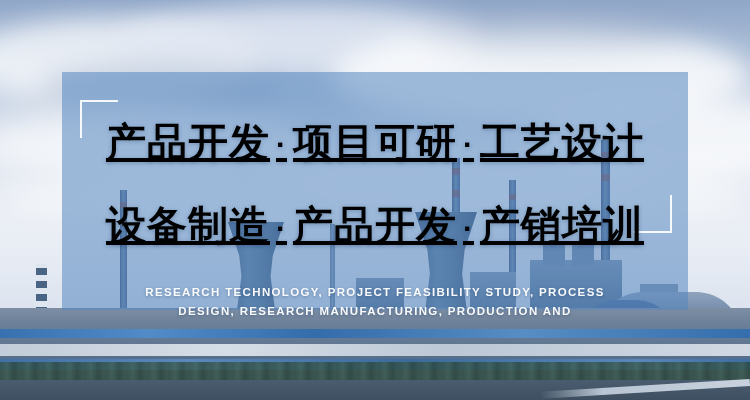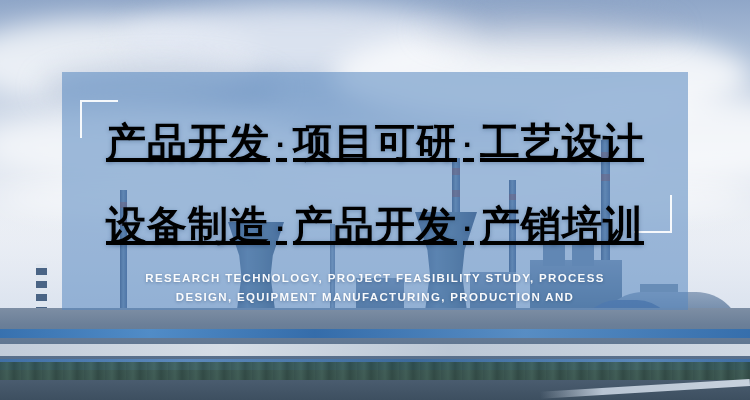--- a/index.html
+++ b/index.html
@@ -111,21 +111,21 @@
     font-weight:700;
     font-size:40px;
     line-height:80px;
     letter-spacing:1px;
     text-shadow:0 1px 4px rgba(30,60,100,.35);
     white-space:nowrap;
     text-decoration:underline;
   }
   .headline .sep{padding:0 6px;font-size:30px;vertical-align:middle;}
   .subtitle{
-    margin-top:0;
+    margin-top:14px;
     width:470px;
     text-align:center;
     color:rgba(255,255,255,.96);
     font-size:11.5px;
     font-weight:700;
     letter-spacing:1.35px;
     line-height:19px;
     text-shadow:0 1px 3px rgba(30,60,100,.4);
   }
 </style>
@@ -209,17 +209,17 @@
     <div class="headline">
       <span>产品开发</span><span class="sep">·</span><span>项目可研</span><span class="sep">·</span><span>工艺设计</span>
     </div>
 
     <div class="headline" style="margin-top:0;">
       <span>设备制造</span><span class="sep">·</span><span>产品开发</span><span class="sep">·</span><span>产销培训</span>
     </div>
 
     <div class="subtitle">
       <div>RESEARCH TECHNOLOGY, PROJECT FEASIBILITY STUDY, PROCESS</div>
-      <div>DESIGN, EQUIPMENT MANUFACTURING, PRODUCTION AND</div>
+      <div>DESIGN, RESEARCH MANUFACTURING, PRODUCTION AND</div>
     </div>
   </div>
 
 </div>
 
 </body></html>

